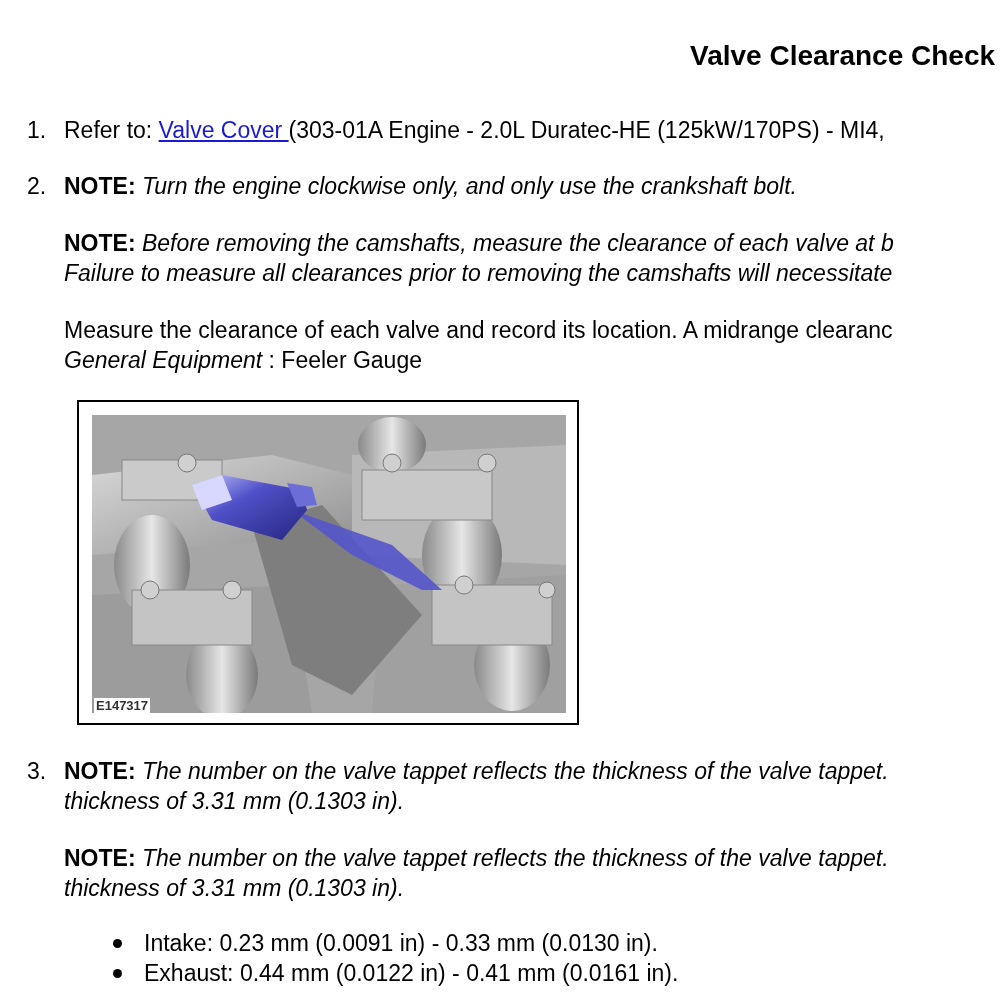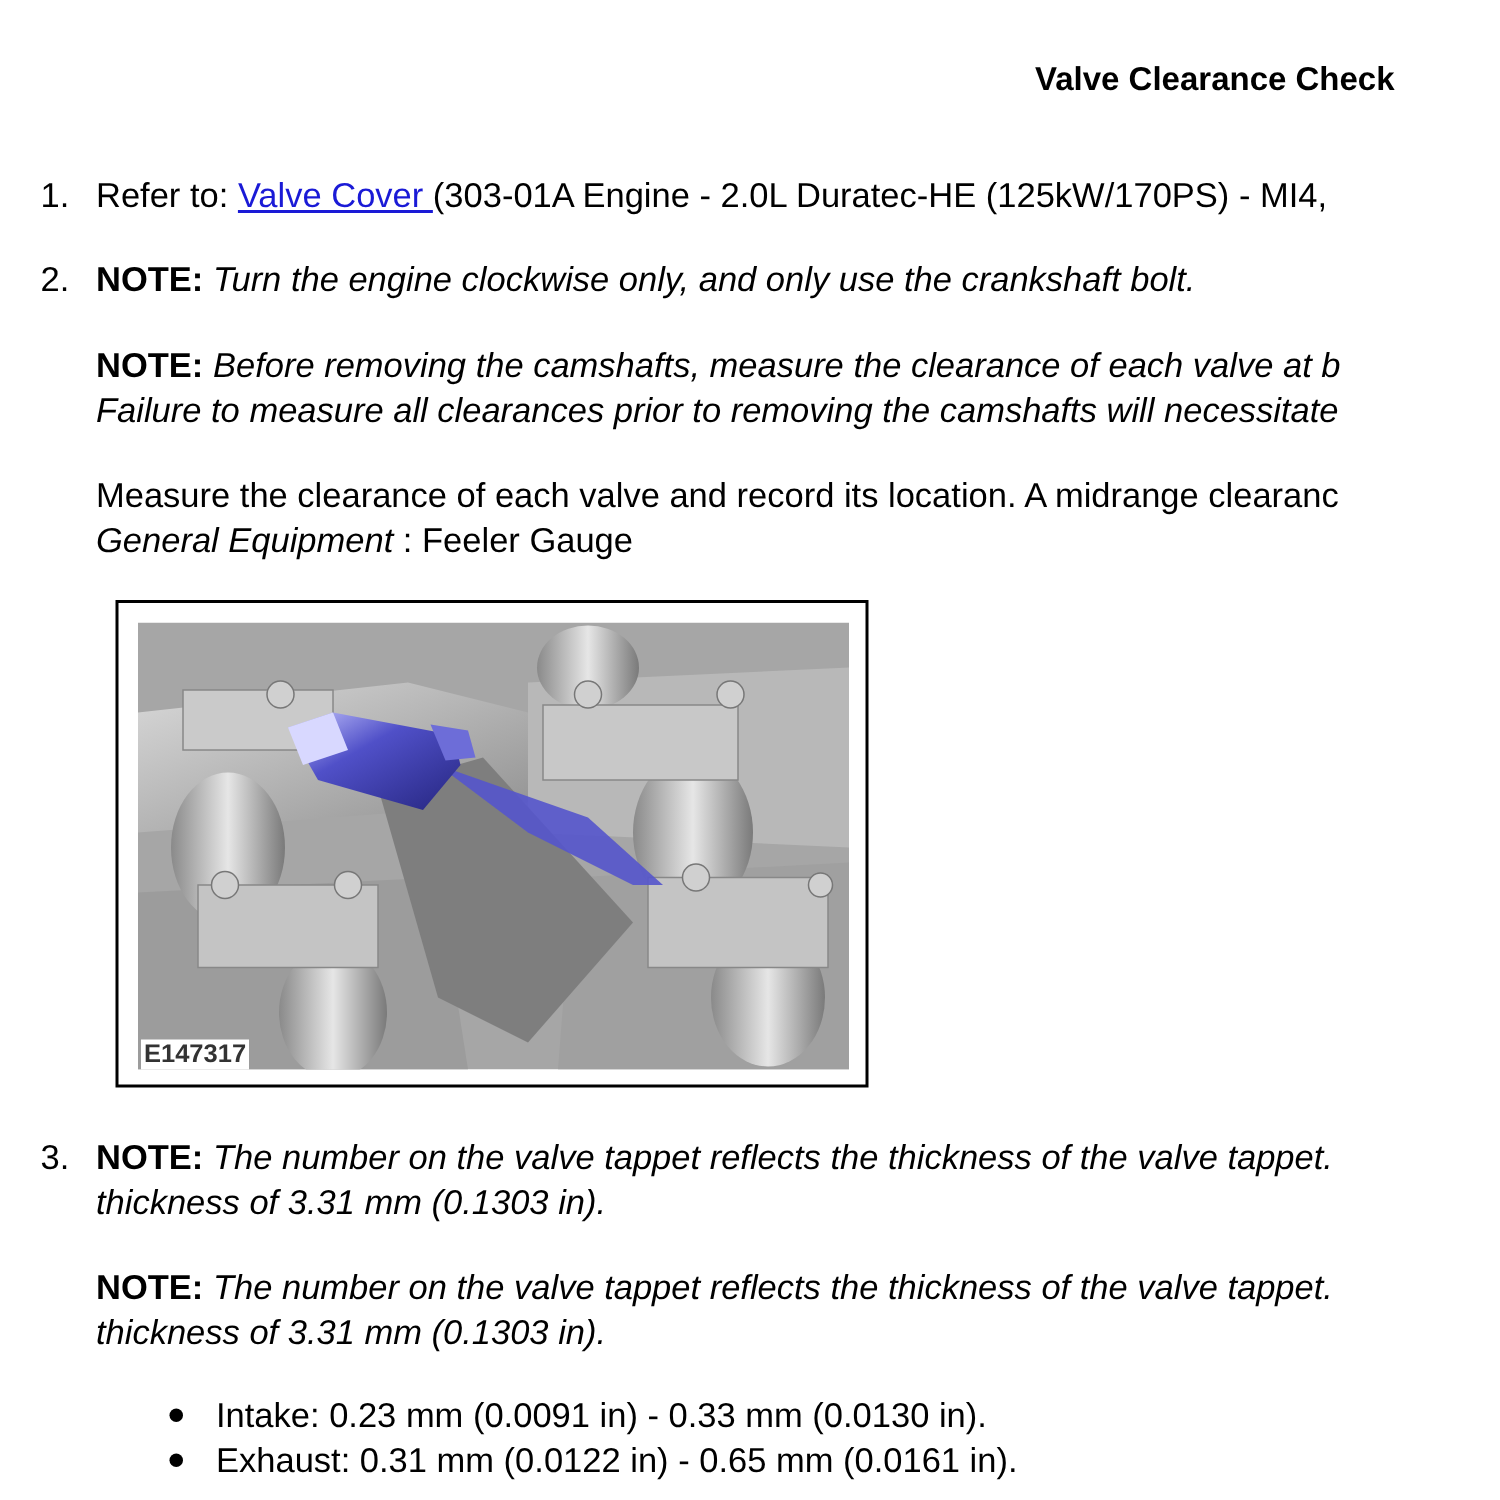--- a/index.html
+++ b/index.html
@@ -3,35 +3,35 @@
 <meta charset="utf-8">
 <style>
   html, body { margin: 0; padding: 0; background: #ffffff; }
   body {
     width: 1000px; height: 1000px; overflow: hidden; position: relative;
     font-family: "Liberation Sans", sans-serif; color: #000;
     font-size: 23px;
   }
   .title {
     position: absolute; left: 690px; top: 40px;
-    font-weight: bold; font-size: 22px; white-space: nowrap;
+    font-weight: bold; font-size: 28px; white-space: nowrap;
   }
   .line { position: absolute; white-space: nowrap; line-height: 30px; }
   .num { position: absolute; left: 27px; white-space: nowrap; line-height: 30px; }
   .link { color: #1a1ad6; text-decoration: underline; text-align: center; }
   .b { font-weight: bold; }
   .i { font-style: italic; }
   .figure {
     position: absolute; left: 77px; top: 400px; width: 502px; height: 325px;
     border: 2px solid #000; box-sizing: border-box; background: #fff;
   }
   .figure svg { position: absolute; left: 13px; top: 13px; }
   .fig-label {
     position: absolute; left: 15px; bottom: 10px;
-    font-size: 17px; color: #333; font-weight: bold; background: #fff; padding: 0 2px;
+    font-size: 13px; color: #333; font-weight: bold; background: #fff; padding: 0 2px;
   }
   .bullet { position: absolute; left: 113px; width: 9px; height: 9px; border-radius: 50%; background: #000; }
 </style>
 </head>
 <body>
 
 <div class="title">Valve Clearance Check</div>
 
 <div class="num" style="top:115px;">1.</div>
 <div class="line" style="left:64px; top:115px;">
@@ -112,13 +112,13 @@
 </div>
 <div class="line i" style="left:64px; top:786px;">thickness of 3.31 mm (0.1303 in).</div>
 <div class="line" style="left:64px; top:843px;">
   <span class="b">NOTE:</span> <span class="i">The number on the valve tappet reflects the thickness of the valve tappet.</span>
 </div>
 <div class="line i" style="left:64px; top:873px;">thickness of 3.31 mm (0.1303 in).</div>
 
 <div class="bullet" style="top:939px;"></div>
 <div class="line" style="left:144px; top:928px;text-align:right;">Intake: 0.23 mm (0.0091 in) - 0.33 mm (0.0130 in).</div>
 <div class="bullet" style="top:969px;"></div>
-<div class="line" style="left:144px; top:958px;">Exhaust: 0.31 mm (0.0122 in) - 0.65 mm (0.0161 in).</div>
+<div class="line" style="left:144px; top:958px;">Exhaust: 0.44 mm (0.0122 in) - 0.41 mm (0.0161 in).</div>
 
 </body></html>

